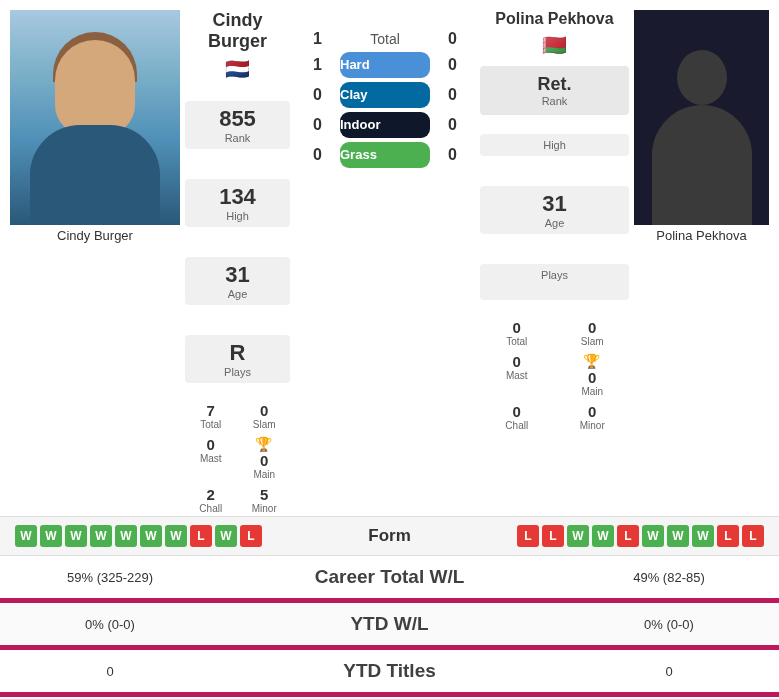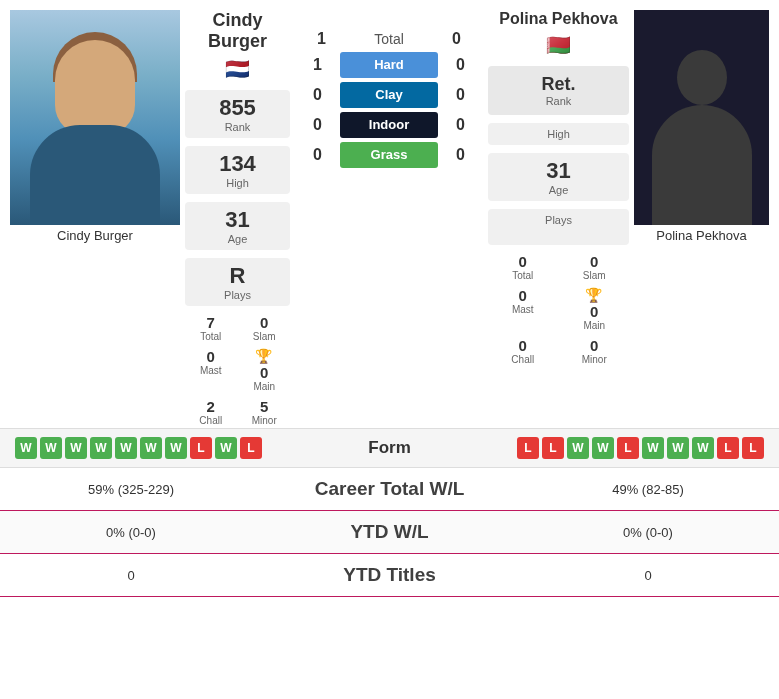--- a/index.html
+++ b/index.html
@@ -32,47 +32,47 @@
       margin-bottom: 4px;
       gap: 10px;
     }
     .score-num {
       font-size: 16px;
       font-weight: bold;
       width: 25px;
       text-align: center;
     }
     .surface-btn {
-      width: 98px;
+      width: 90px;
       height: 26px;
       border: none;
-      border-radius: 3px;
+      border-radius: 9px;
       color: white;
       font-weight: bold;
       font-size: 13px;
-      text-align: center;
+      text-align: left;
       line-height: 26px;
     }
     .surface-hard { background: #4a90d9; }
     .surface-clay { background: #0369a1; }
     .surface-indoor { background: #0f172a; }
     .surface-grass { background: #4caf50; }
 
     .total-label {
       font-size: 13px;
       color: #555;
       text-align: center;
     }
 
     
     .stat-box {
       background: #f0f0f0;
       border-radius: 4px;
       width: 100%;
-      margin: 4px 0;
+      margin: 15px 0;
       padding: 5px;
       text-align: center;
     }
     .stat-box .big-num {
       font-size: 22px;
       font-weight: bold;
       color: #333;
     }
     .stat-box .label {
       font-size: 11px;
@@ -146,22 +146,22 @@
     }
 
     
     .stats-rows {
       border-top: 1px solid #ddd;
     }
     .stats-row {
       display: flex;
       align-items: center;
       justify-content: space-between;
-      padding: 10px 31px;
-      border-bottom: 1px solid #be185d;
+      padding: 10px 10px;
+      border-bottom: 5px solid #be185d;
     }
     .stats-row:nth-child(even) {
       background: #fafafa;
     }
     .stats-row .left-val {
       width: 200px;
       text-align: center;
       font-size: 13px;
     }
     .stats-row .center-label {

